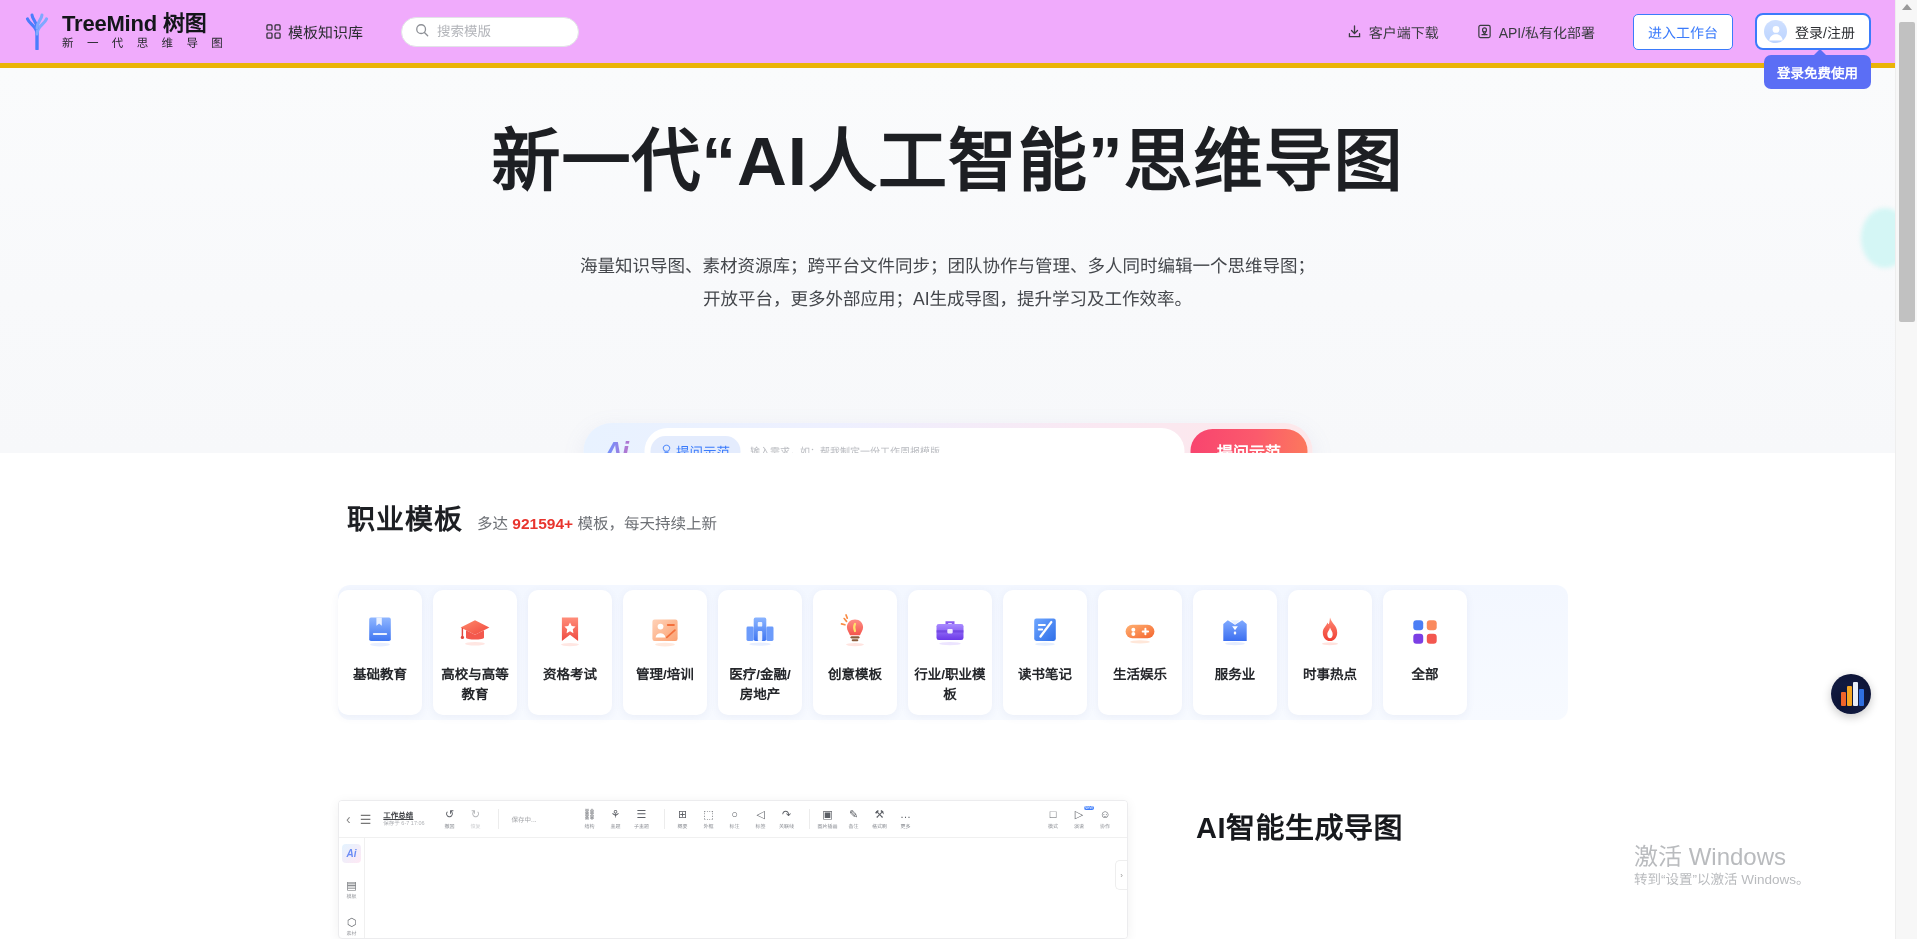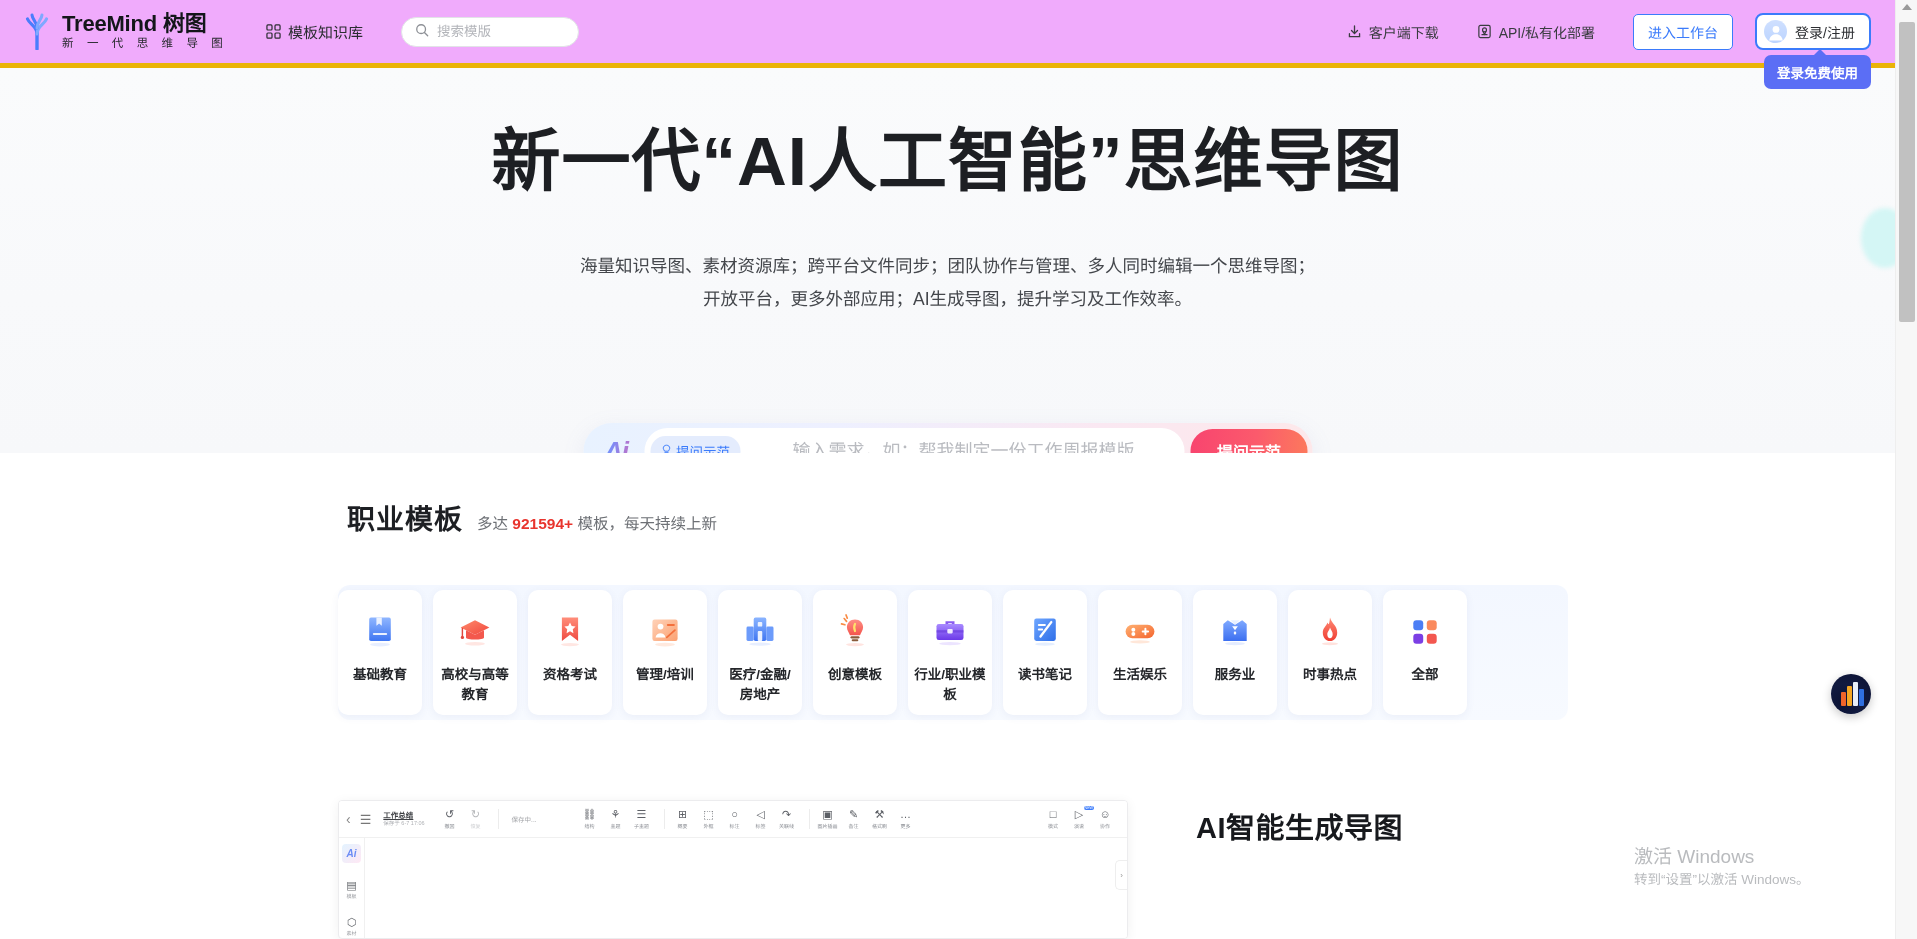--- a/index.html
+++ b/index.html
@@ -64,21 +64,21 @@
     background:linear-gradient(95deg,#e8f2ff 0%,#eef0ff 35%,#fae8f2 70%,#fde8ea 100%);
     box-shadow:0 6px 22px rgba(140,150,200,.13);display:flex;align-items:center;}
   .ai-logo{width:56px;flex:0 0 56px;display:flex;align-items:center;justify-content:center;
     font-size:26px;font-weight:bold;font-style:italic;
     background:linear-gradient(100deg,#5ad4f0 0%,#7b8cf7 40%,#f45ca0 100%);
     -webkit-background-clip:text;background-clip:text;color:transparent;letter-spacing:-1px;}
   .ai-input-wrap{flex:1;height:46px;background:#fff;border-radius:23px;display:flex;align-items:center;
     padding:0 8px 0 6px;}
   .ai-chip{display:flex;align-items:center;gap:4px;background:#e4ecfd;color:#3b7bfb;font-size:13.5px;
     border-radius:15px;padding:5px 10px;cursor:pointer;white-space:nowrap;}
-  .ai-input{border:0;outline:0;flex:1;margin-left:10px;font-size:18px;color:#333;font-family:inherit;background:transparent;text-align:center;}
+  .ai-input{border:0;outline:0;flex:1;margin-left:10px;font-size:10px;color:#333;font-family:inherit;background:transparent;}
   .ai-input::placeholder{color:#b9bbc0;}
   .ai-gen-btn{height:44px;margin-left:6px;border:0;border-radius:22px;color:#fff;font-size:16px;font-weight:bold;
     padding:0 26px;cursor:pointer;font-family:inherit;white-space:nowrap;
     background:linear-gradient(95deg,#f8446f 0%,#fb5a6c 55%,#fc7a5c 100%);}
 
   
   .tpl-head{position:absolute;top:497px;left:347px;display:flex;align-items:baseline;gap:14px;}
   .tpl-title{font-size:28px;font-weight:bold;color:#1d1f23;letter-spacing:1px;}
   .tpl-sub{font-size:15.5px;color:#6d7075;}
   .tpl-count{color:#e8342d;font-weight:bold;}
@@ -122,21 +122,21 @@
   .promo-line{font-size:29px;font-weight:bold;color:#17191d;line-height:47px;letter-spacing:.5px;}
 
   
   .float-widget{position:absolute;right:46px;top:674px;width:40px;height:40px;border-radius:50%;
     overflow:hidden;cursor:pointer;box-shadow:0 3px 10px rgba(0,0,0,.22);
     background:radial-gradient(circle at 30% 70%,#0a1233 0%,#111a40 45%,#0b1030 100%);}
   .fw-bar{position:absolute;bottom:8px;width:5px;border-radius:1px;}
 
   
   .watermark{position:absolute;left:1634px;top:844px;color:#b9bbbe;user-select:none;}
-  .wm-1{font-size:19px;line-height:26px;font-weight:400;}
+  .wm-1{font-size:24px;line-height:26px;font-weight:400;}
   .wm-2{font-size:13.5px;line-height:20px;}
 </style>
 </head>
 <body>
 
 <div class="page">
 
   <div class="header">
 
     <div class="logo-wrap">

